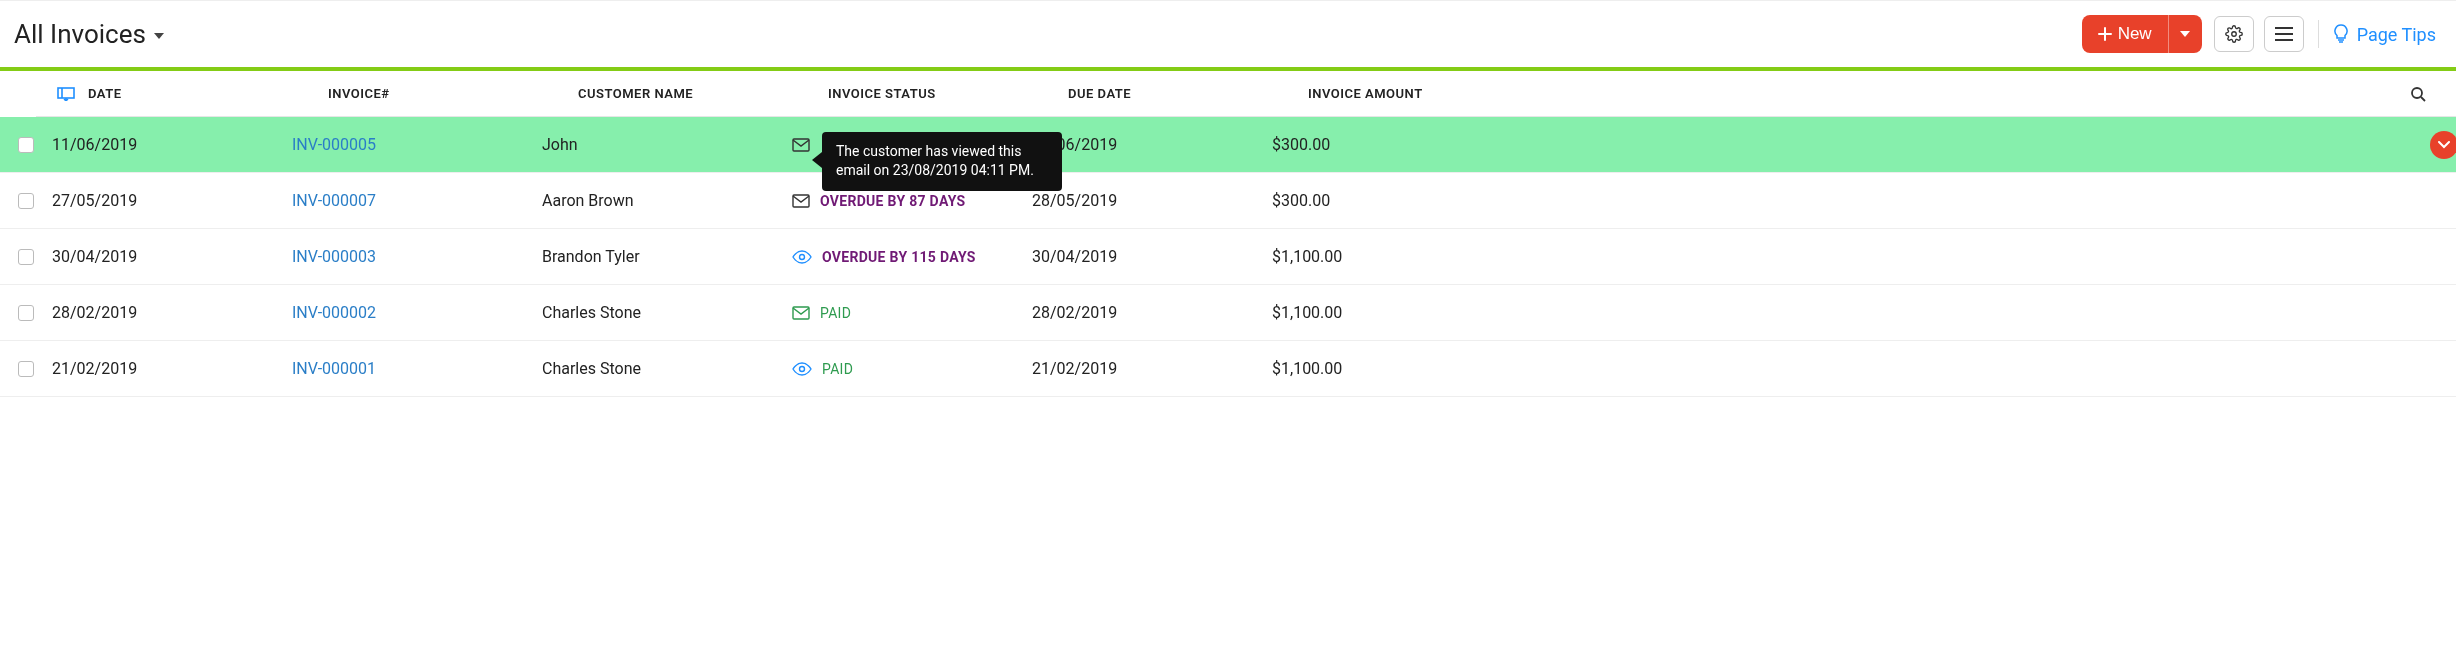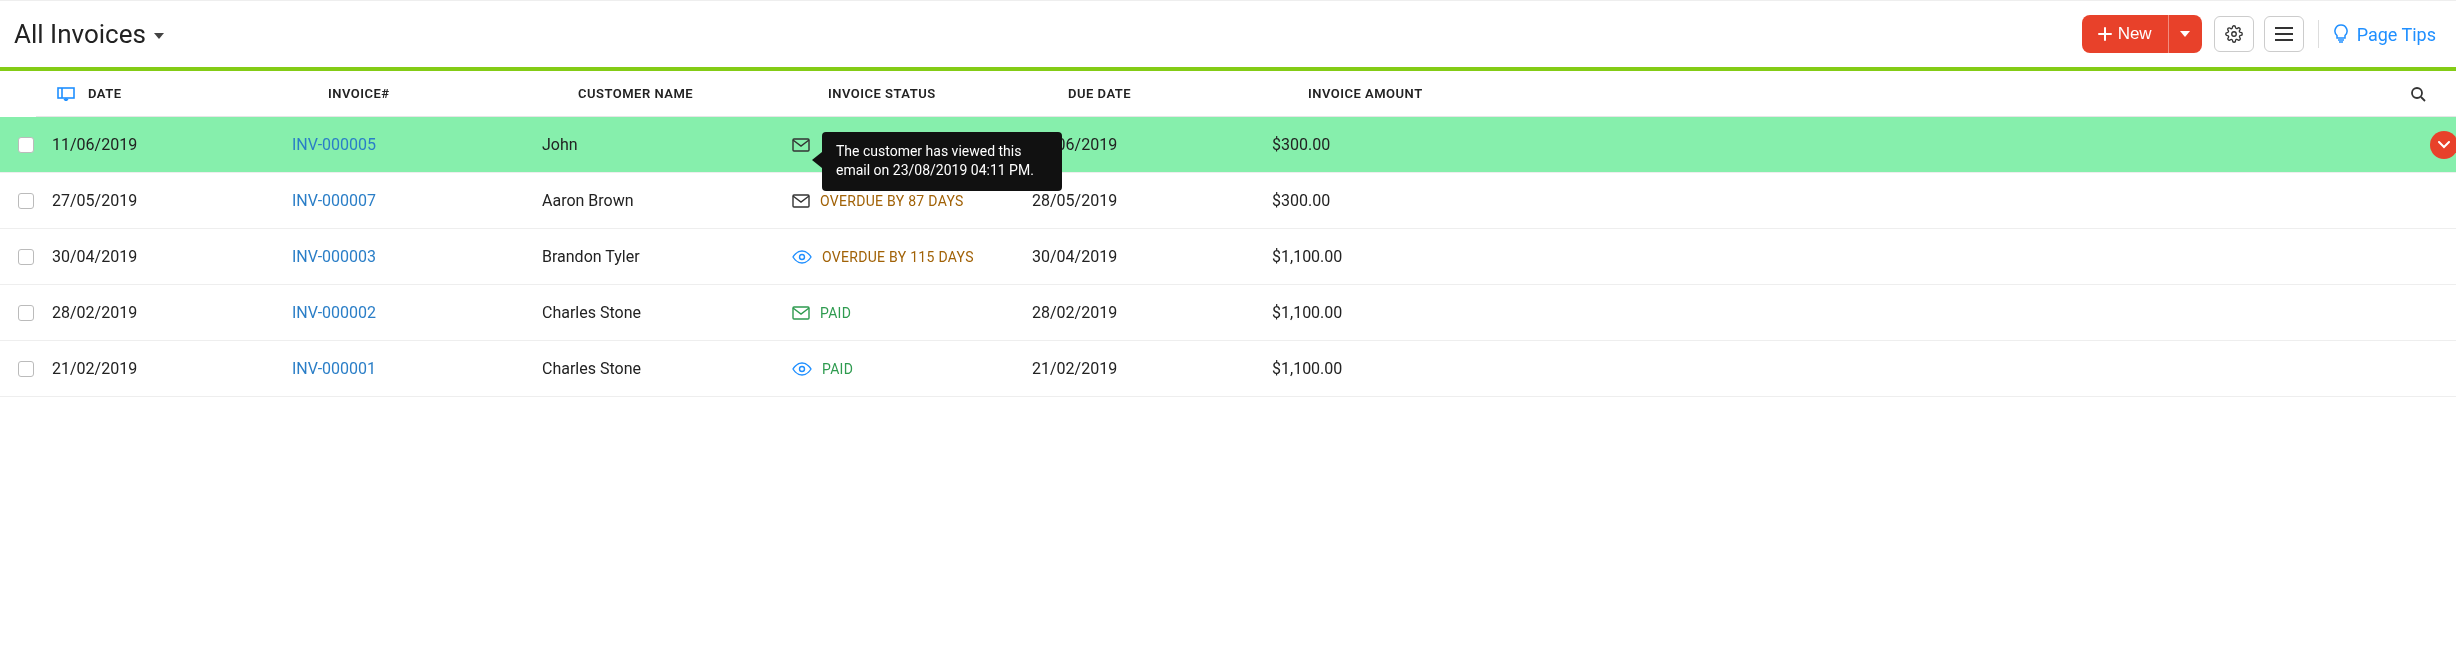--- a/index.html
+++ b/index.html
@@ -133,21 +133,21 @@
     border: 1.5px solid #bbb;
     border-radius: 3px;
     margin-left: 10px;
     cursor: pointer;
     background:#fff;
   }
 
   .inv-link { color: #2a7ec7; cursor: pointer; }
 
   .status-cell { display:flex; align-items:center; gap:10px; position:relative; }
-  .status-overdue { color: #a16207; font-weight:400; font-size:14px; letter-spacing:0.3px; }
+  .status-overdue { color: #701a75; font-weight:700; font-size:14px; letter-spacing:0.3px; }
   .status-paid { color: #2e9b4f; font-weight:400; font-size:14px; letter-spacing:0.3px; }
   .mail-icon { color:#333; }
   .eye-icon { color:#1f8fff; }
   .mail-paid-icon { color:#2e9b4f; }
 
   .tooltip {
     position: absolute;
     left: 30px;
     top: -6px;
     background: #111;

